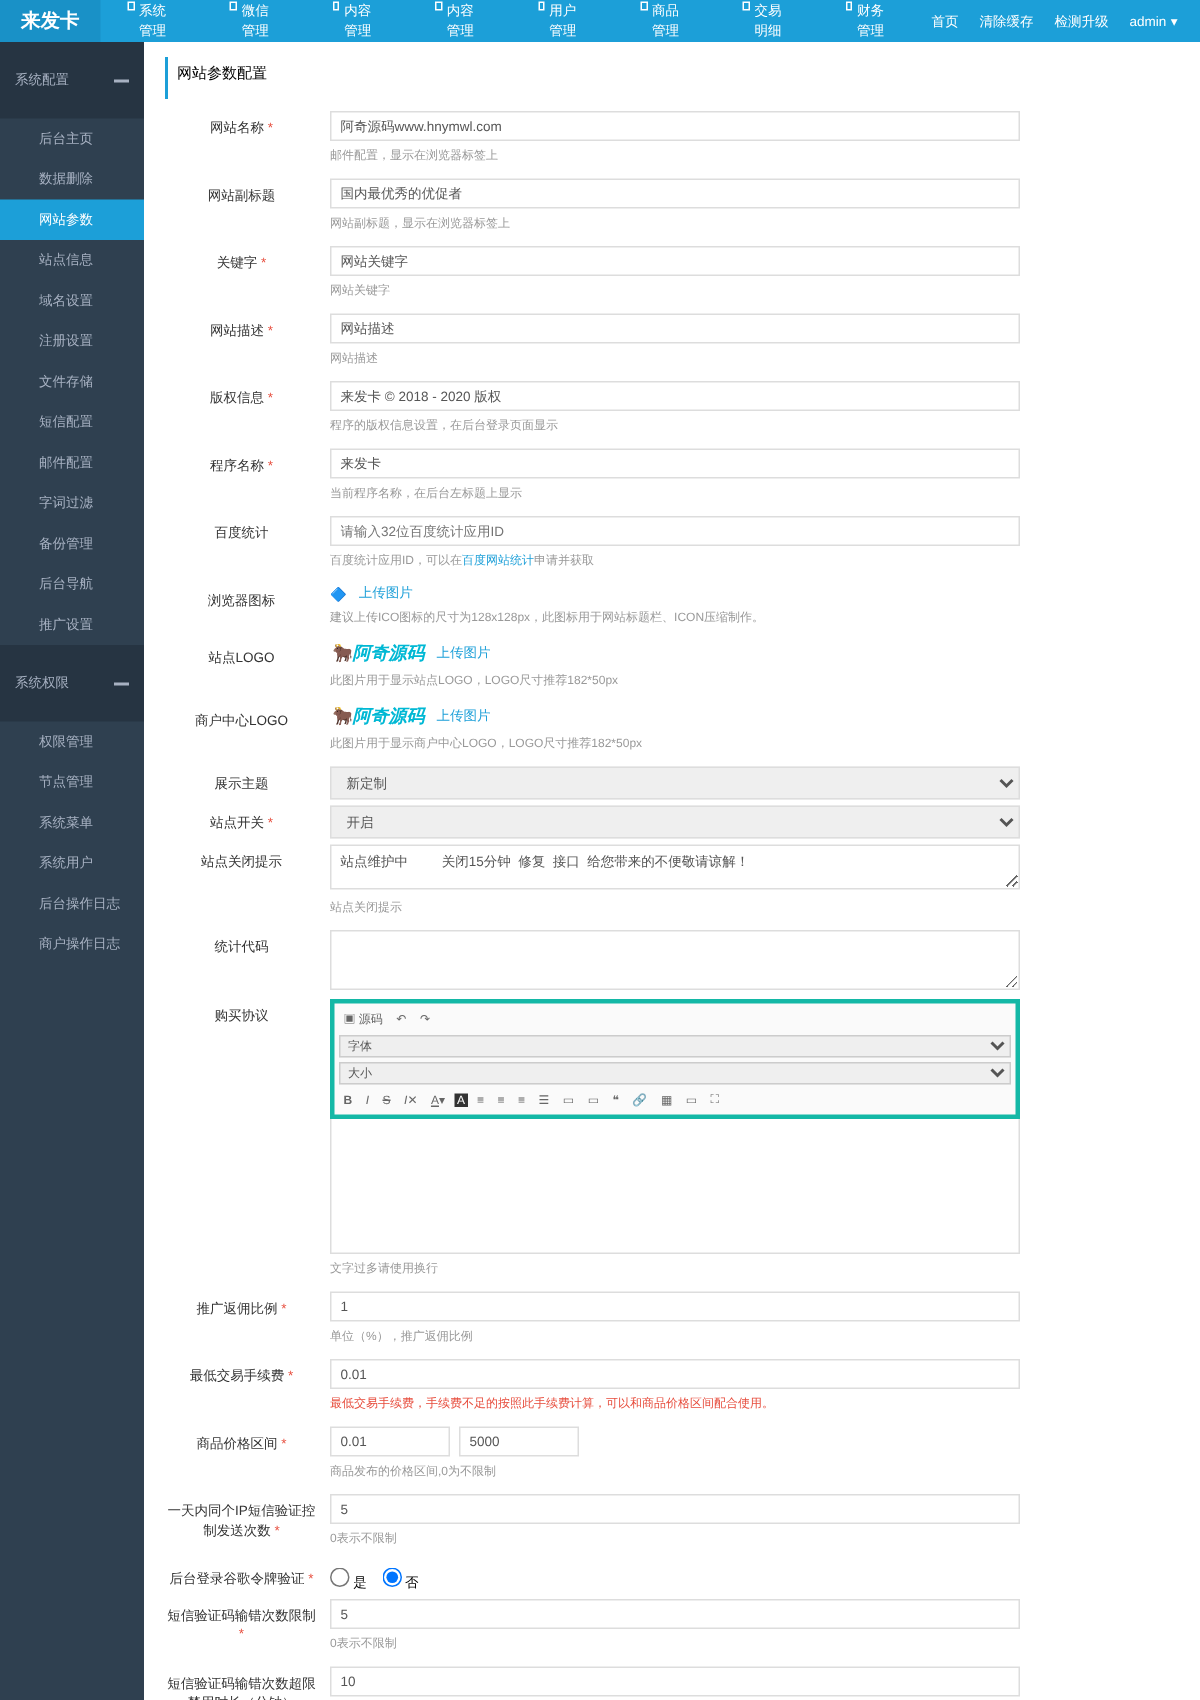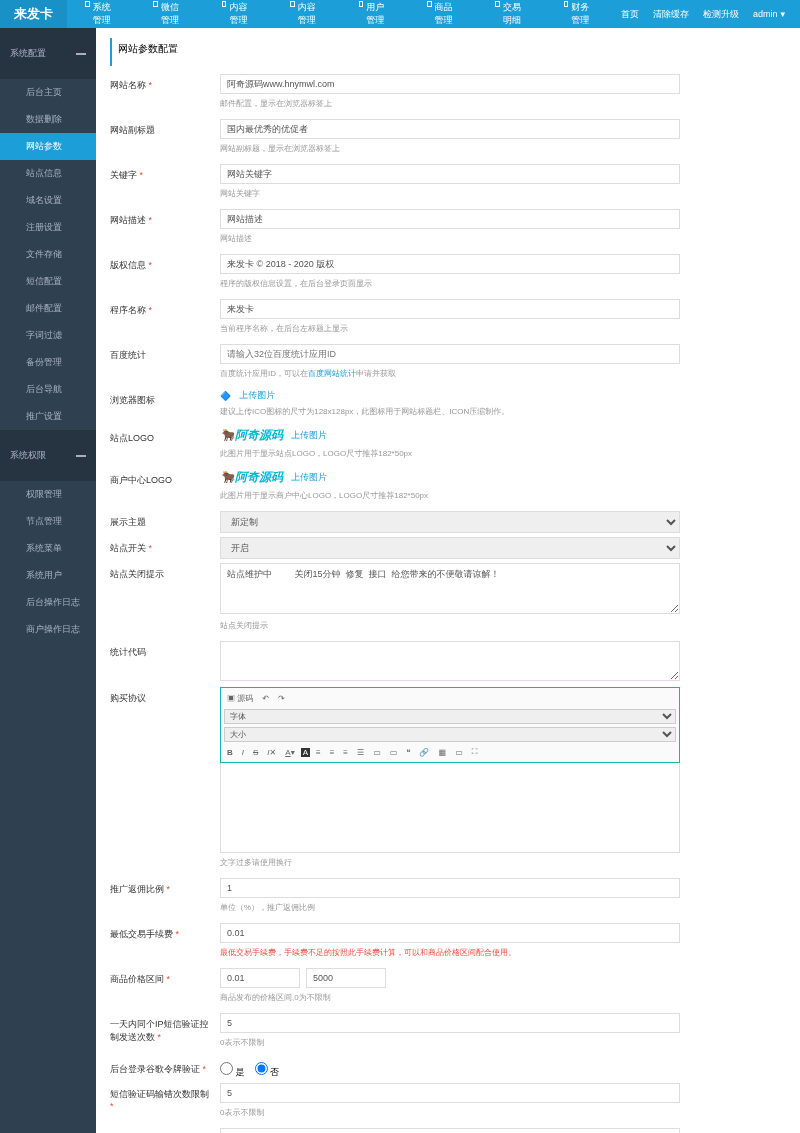--- a/index.html
+++ b/index.html
@@ -11,34 +11,34 @@
 .top-right{display:flex}
 .top-right .mi{padding:0 7px;display:flex;align-items:center;gap:3px;cursor:pointer}
 .main{display:flex}
 .sidebar{width:96px;background:#2f4050;min-height:1105px;color:#a7b1c2}
 .side-group{background:#263442;padding:19px 10px;display:flex;align-items:center;justify-content:space-between;font-size:9px}
 .side-item{padding:7px 10px 7px 26px;display:flex;align-items:center;gap:6px;font-size:9px;cursor:pointer}
 .side-item.active{background:#1c9fd8;color:#fff}
 .content{flex:1;padding:10px 14px;background:#fff}
 .page-title{font-size:10px;padding:4px 0 10px 6px;border-left:2px solid #1c9fd8;margin-bottom:8px}
 .form-row{display:flex;margin-bottom:4px}
-.form-label{width:110px;text-align:left;padding:5px 8px 0 0;font-size:9px;color:#333}
+.form-label{width:110px;text-align:center;padding:5px 8px 0 0;font-size:9px;color:#333}
 .req{color:#e74c3c}
 .form-field{flex:1;max-width:460px}
 .form-field input[type=text],.form-field select,.form-field textarea{width:100%;border:1px solid #ddd;padding:4px 6px;font-size:9px;color:#555}
 .hint{color:#999;font-size:8px;padding:4px 0 6px 0}
 .hint-red{color:#e74c3c;font-size:8px;padding:4px 0 6px 0}
 .link{color:#1c9fd8;cursor:pointer}
 .upload-row{display:flex;align-items:center;gap:8px}
 .logo-img{color:#00b8d4;font-size:12px;font-weight:bold;font-style:italic}
-.editor-toolbar{border:1px solid #14b8a6;background:#fafafa;padding:3px;display:flex;gap:3px;align-items:center;font-size:8px;flex-wrap:wrap}
+.editor-toolbar{border:3px solid #14b8a6;background:#fafafa;padding:3px;display:flex;gap:3px;align-items:center;font-size:8px;flex-wrap:wrap}
 .editor-toolbar .tb{padding:2px 3px;cursor:pointer;color:#666}
 .editor-toolbar select{border:1px solid #ccc;font-size:8px;padding:1px}
 .editor-body{border:1px solid #ddd;border-top:none;height:90px}
-.textarea-close{height:51px}
+.textarea-close{height:30px}
 .textarea-stat{height:40px}
 .double-input{display:flex;gap:6px}
 .double-input input{flex:1}
 .radio-group{display:flex;gap:10px;padding-top:4px}
 .minus-icon{width:10px;height:2px;background:#a7b1c2;display:inline-block}
 .sq{width:6px;height:6px;border:1px solid #fff;display:inline-block}
 </style>
 </head>
 <body>
 

